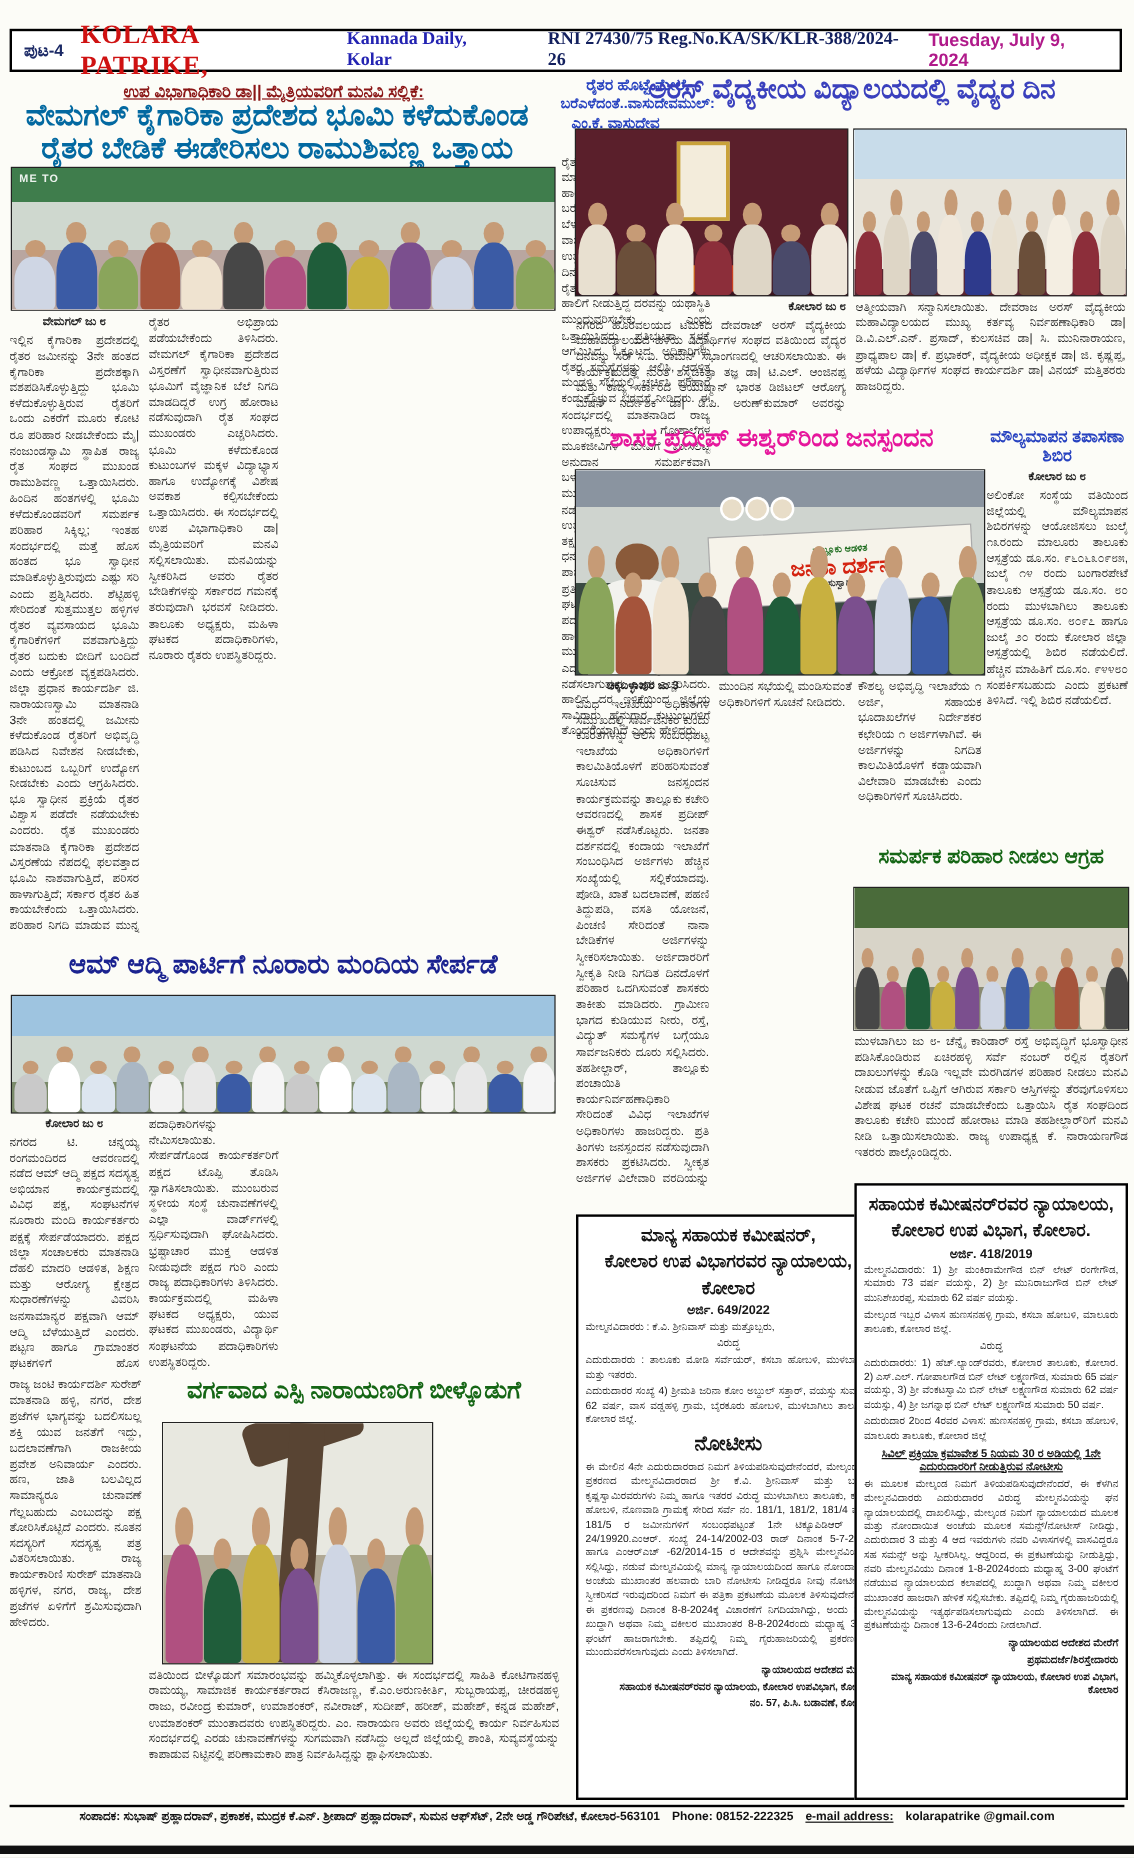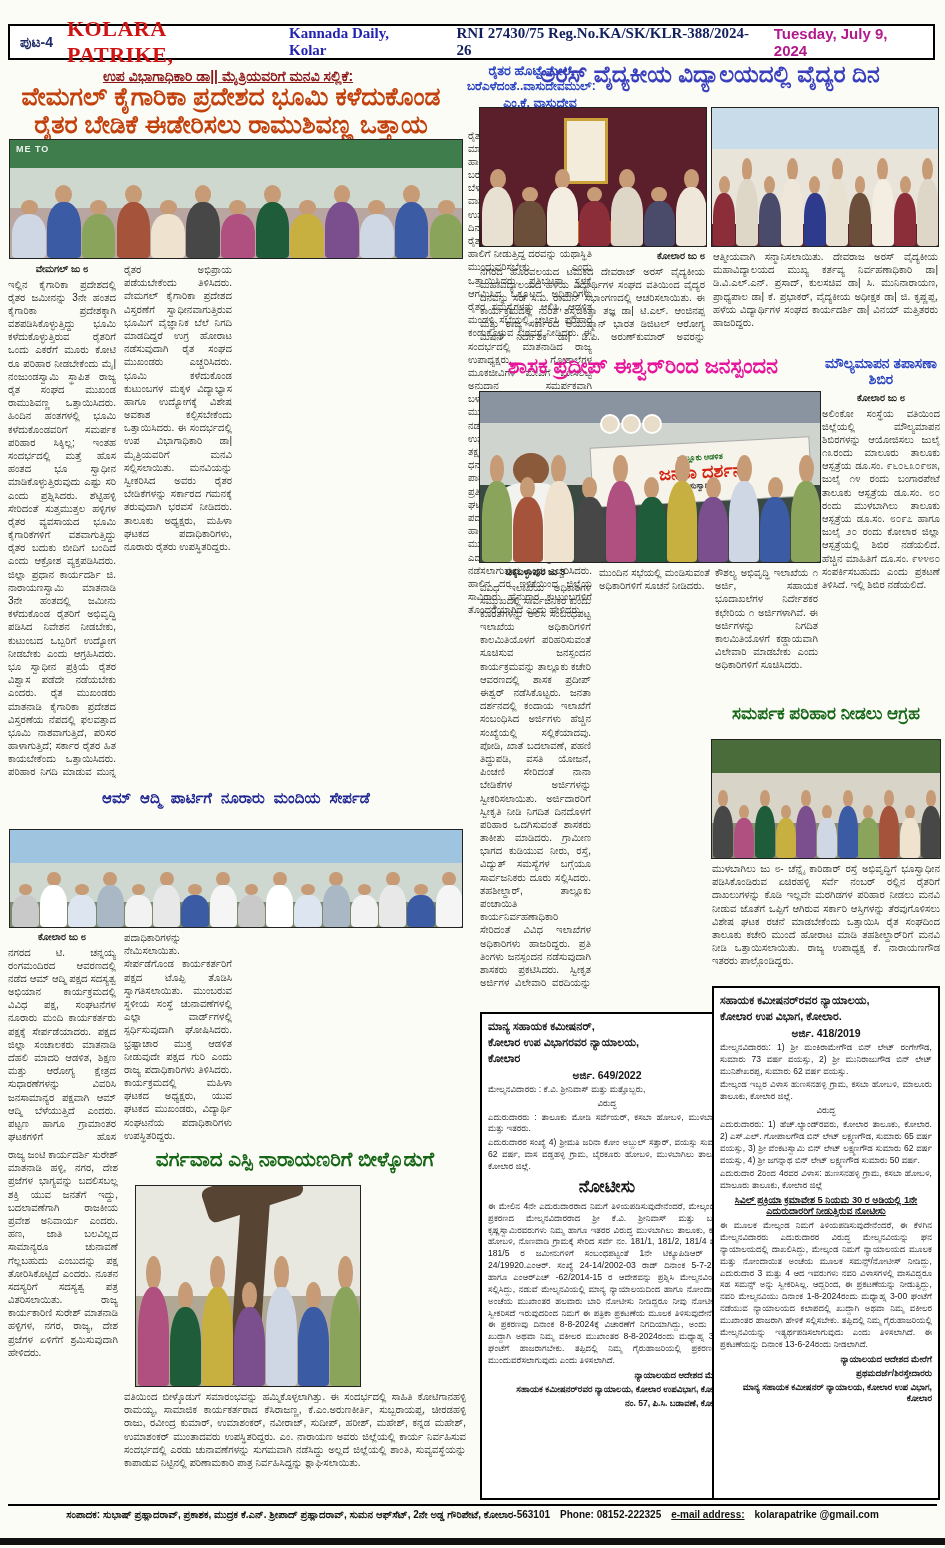--- a/index.html
+++ b/index.html
@@ -10,21 +10,21 @@
   .masthead{position:absolute;left:8px;top:24px;width:927px;height:36px;border:2px solid #000;
             background:#fff;display:flex;align-items:center;padding:0 10px;box-sizing:border-box;gap:14px;}
   .mh-page{font-weight:bold;font-size:14px;color:#1c2a66;}
   .mh-title{font-family:"Liberation Serif",serif;font-weight:bold;font-size:22px;color:#cf1212;letter-spacing:.5px;}
   .mh-sub{font-family:"Liberation Serif",serif;font-weight:bold;font-size:15px;color:#2323b2;}
   .mh-rni{font-family:"Liberation Serif",serif;font-weight:bold;font-size:15px;color:#13205e;margin-left:14px;}
   .mh-date{margin-left:auto;font-weight:bold;font-size:15px;color:#b01a8a;}
   
   .kicker{color:#8a1515;font-weight:bold;font-size:14px;text-decoration:underline;text-align:center;}
   .hl{font-weight:bold;text-align:center;line-height:1.12;}
-  .h-red{color:#c2410c;} .h-blue{color:#3a40bd;} .h-navy{color:#1b2390;}
+  .h-red{color:#0369a1;} .h-blue{color:#3a40bd;} .h-navy{color:#1b2390;}
   .h-pink{color:#e6169c;} .h-green{color:#156615;} .h-midblue{color:#2742c0;}
   
   .bt{font-size:10px;line-height:1.32;text-align:justify;color:#1c1c1c;overflow:hidden;column-fill:auto;}
   .cols-4{column-count:4;column-gap:8px;}
   .cols-2{column-count:2;column-gap:8px;}
   .dateline{text-align:center;font-weight:bold;font-size:9.5px;margin:0 0 2px;}
   .dl-right{text-align:right;}
   
   .photo{position:absolute;overflow:hidden;box-shadow:0 0 0 1px #222;}
   .person{position:absolute;bottom:0;display:block;}
@@ -42,21 +42,21 @@
   .jn-sub{font-size:8px;color:#333;font-weight:bold;}
   .jn-dots{position:absolute;left:36%;top:14%;display:flex;gap:5px;}
   .jn-dots i{width:16px;height:16px;border-radius:50%;background:#e8ddc8;box-shadow:0 0 0 2px #fff;display:block;}
   .fg-person{position:absolute;left:2%;bottom:0;width:26%;height:64%;}
   .fg-person::before{content:"";position:absolute;left:30%;top:0;width:40%;height:30%;border-radius:50%;background:#8a5a3a;}
   .fg-person::after{content:"";position:absolute;left:4%;right:4%;top:27%;bottom:0;background:#f2f2ee;border-radius:40% 40% 0 0;}
   .trunk{position:absolute;left:44%;top:0;width:13%;height:100%;background:#584433;transform:rotate(4deg);display:block;}
   .branch{position:absolute;left:30%;top:-6%;width:44%;height:18%;background:#584433;transform:rotate(-18deg);border-radius:8px;display:block;}
   
   .notice{position:absolute;border:2px solid #000;background:#fff;box-sizing:border-box;padding:5px 6px;overflow:hidden;}
-  .nt-court{font-weight:bold;font-size:11px;text-align:left;line-height:1.45;}
+  .nt-court{font-weight:bold;font-size:15px;text-align:center;line-height:1.45;}
   .nt-case{font-weight:bold;font-size:10.5px;text-align:center;margin:2px 0;}
   .nt-p{font-size:8.6px;line-height:1.38;text-align:justify;margin:2px 0;}
   .nt-center{text-align:center;}
   .nt-sub{font-weight:bold;font-size:17px;text-align:center;margin:4px 0;}
   .nt-sub2{font-weight:bold;font-size:9.3px;text-align:center;text-decoration:underline;margin:3px 0;}
   .nt-sign{font-size:8.6px;font-weight:bold;text-align:right;margin-top:3px;}
   
   .footrule{position:absolute;left:8px;top:1504px;width:929px;border-top:2px solid #000;}
   .footer{position:absolute;left:8px;top:1509px;width:929px;display:flex;justify-content:center;gap:10px;
           font-size:10px;font-weight:bold;color:#111;}
@@ -94,21 +94,21 @@
       <i class="person" style="left: 84.6154%; width: 8.46154%; height: 62%; --c: #3b5ba5;"></i>
       <i class="person" style="left: 92.3077%; width: 8.46154%; height: 49%; --c: #8aa55b;"></i>
     </div>
   <div class="abs bt cols-4" style="left:8px;top:263px;width:456px;height:527px;">
     <div class="dateline">ವೇಮಗಲ್ ಜು ೮</div>
     <span>ಇಲ್ಲಿನ ಕೈಗಾರಿಕಾ ಪ್ರದೇಶದಲ್ಲಿ ರೈತರ ಜಮೀನನ್ನು 3ನೇ ಹಂತದ ಕೈಗಾರಿಕಾ ಪ್ರದೇಶಕ್ಕಾಗಿ ವಶಪಡಿಸಿಕೊಳ್ಳುತ್ತಿದ್ದು ಭೂಮಿ ಕಳೆದುಕೊಳ್ಳುತ್ತಿರುವ ರೈತರಿಗೆ ಒಂದು ಎಕರೆಗೆ ಮೂರು ಕೋಟಿ ರೂ ಪರಿಹಾರ ನೀಡಬೇಕೆಂದು ಮೈ| ನಂಜುಂಡಸ್ವಾಮಿ ಸ್ಥಾಪಿತ ರಾಜ್ಯ ರೈತ ಸಂಘದ ಮುಖಂಡ ರಾಮುಶಿವಣ್ಣ ಒತ್ತಾಯಿಸಿದರು. ಹಿಂದಿನ ಹಂತಗಳಲ್ಲಿ ಭೂಮಿ ಕಳೆದುಕೊಂಡವರಿಗೆ ಸಮರ್ಪಕ ಪರಿಹಾರ ಸಿಕ್ಕಿಲ್ಲ; ಇಂತಹ ಸಂದರ್ಭದಲ್ಲಿ ಮತ್ತೆ ಹೊಸ ಹಂತದ ಭೂ ಸ್ವಾಧೀನ ಮಾಡಿಕೊಳ್ಳುತ್ತಿರುವುದು ಎಷ್ಟು ಸರಿ ಎಂದು ಪ್ರಶ್ನಿಸಿದರು. ಶೆಟ್ಟಿಹಳ್ಳಿ ಸೇರಿದಂತೆ ಸುತ್ತಮುತ್ತಲ ಹಳ್ಳಿಗಳ ರೈತರ ವ್ಯವಸಾಯದ ಭೂಮಿ ಕೈಗಾರಿಕೆಗಳಿಗೆ ವಶವಾಗುತ್ತಿದ್ದು ರೈತರ ಬದುಕು ಬೀದಿಗೆ ಬಂದಿದೆ ಎಂದು ಆಕ್ರೋಶ ವ್ಯಕ್ತಪಡಿಸಿದರು. ಜಿಲ್ಲಾ ಪ್ರಧಾನ ಕಾರ್ಯದರ್ಶಿ ಜಿ. ನಾರಾಯಣಸ್ವಾಮಿ ಮಾತನಾಡಿ 3ನೇ ಹಂತದಲ್ಲಿ ಜಮೀನು ಕಳೆದುಕೊಂಡ ರೈತರಿಗೆ ಅಭಿವೃದ್ಧಿ ಪಡಿಸಿದ ನಿವೇಶನ ನೀಡಬೇಕು, ಕುಟುಂಬದ ಒಬ್ಬರಿಗೆ ಉದ್ಯೋಗ ನೀಡಬೇಕು ಎಂದು ಆಗ್ರಹಿಸಿದರು. ಭೂ ಸ್ವಾಧೀನ ಪ್ರಕ್ರಿಯೆ ರೈತರ ವಿಶ್ವಾಸ ಪಡೆದೇ ನಡೆಯಬೇಕು ಎಂದರು. ರೈತ ಮುಖಂಡರು ಮಾತನಾಡಿ ಕೈಗಾರಿಕಾ ಪ್ರದೇಶದ ವಿಸ್ತರಣೆಯ ನೆಪದಲ್ಲಿ ಫಲವತ್ತಾದ ಭೂಮಿ ನಾಶವಾಗುತ್ತಿದೆ, ಪರಿಸರ ಹಾಳಾಗುತ್ತಿದೆ; ಸರ್ಕಾರ ರೈತರ ಹಿತ ಕಾಯಬೇಕೆಂದು ಒತ್ತಾಯಿಸಿದರು. ಪರಿಹಾರ ನಿಗದಿ ಮಾಡುವ ಮುನ್ನ ರೈತರ ಅಭಿಪ್ರಾಯ ಪಡೆಯಬೇಕೆಂದು ತಿಳಿಸಿದರು. ವೇಮಗಲ್ ಕೈಗಾರಿಕಾ ಪ್ರದೇಶದ ವಿಸ್ತರಣೆಗೆ ಸ್ವಾಧೀನವಾಗುತ್ತಿರುವ ಭೂಮಿಗೆ ವೈಜ್ಞಾನಿಕ ಬೆಲೆ ನಿಗದಿ ಮಾಡದಿದ್ದರೆ ಉಗ್ರ ಹೋರಾಟ ನಡೆಸುವುದಾಗಿ ರೈತ ಸಂಘದ ಮುಖಂಡರು ಎಚ್ಚರಿಸಿದರು. ಭೂಮಿ ಕಳೆದುಕೊಂಡ ಕುಟುಂಬಗಳ ಮಕ್ಕಳ ವಿದ್ಯಾಭ್ಯಾಸ ಹಾಗೂ ಉದ್ಯೋಗಕ್ಕೆ ವಿಶೇಷ ಅವಕಾಶ ಕಲ್ಪಿಸಬೇಕೆಂದು ಒತ್ತಾಯಿಸಿದರು. ಈ ಸಂದರ್ಭದಲ್ಲಿ ಉಪ ವಿಭಾಗಾಧಿಕಾರಿ ಡಾ| ಮೈತ್ರಿಯವರಿಗೆ ಮನವಿ ಸಲ್ಲಿಸಲಾಯಿತು. ಮನವಿಯನ್ನು ಸ್ವೀಕರಿಸಿದ ಅವರು ರೈತರ ಬೇಡಿಕೆಗಳನ್ನು ಸರ್ಕಾರದ ಗಮನಕ್ಕೆ ತರುವುದಾಗಿ ಭರವಸೆ ನೀಡಿದರು. ತಾಲೂಕು ಅಧ್ಯಕ್ಷರು, ಮಹಿಳಾ ಘಟಕದ ಪದಾಧಿಕಾರಿಗಳು, ನೂರಾರು ರೈತರು ಉಪಸ್ಥಿತರಿದ್ದರು.</span>
   </div>
 
   <div class="abs hl h-midblue" style="left:467px;top:64px;width:126px;font-size:13px;">ರೈತರ ಹೊಟ್ಟೆ ಮೇಲೆ</div>
   <div class="abs hl h-midblue" style="left:467px;top:80px;width:126px;font-size:12px;">ಬರೆಎಳೆದಂತೆ..ವಾಸುದೇವಮುಲ್:</div>
-  <div class="abs hl h-midblue" style="left:477px;top:96px;width:126px;font-size:12.5px;">ಎಂ.ಕೆ. ವಾಸುದೇವ</div>
+  <div class="abs hl h-midblue" style="left:450px;top:96px;width:126px;font-size:12.5px;">ಎಂ.ಕೆ. ವಾಸುದೇವ</div>
   <div class="abs bt" style="left:468px;top:114px;width:124px;height:890px;">
     <div class="dateline">ಕೋಲಾರ ಜು ೮</div>
     <span>ರೈತರಿಂದ ಹಾಲಿನ ದರವನ್ನು ಇಳಿಕೆ ಮಾಡುವ ಮೂಲಕ ಕೋಲಾರ ಜಿಲ್ಲಾ ಹಾಲು ಒಕ್ಕೂಟ ರೈತರ ಹೊಟ್ಟೆ ಮೇಲೆ ಬರೆ ಎಳೆದಿದೆ ಎಂದು ರಾಜ್ಯ ಕಬ್ಬು ಬೆಳೆಗಾರರ ಸಂಘದ ಮುಖಂಡ ಎಂ.ಕೆ. ವಾಸುದೇವ ಕಿಡಿಕಾರಿದರು. ಹಾಲು ಉತ್ಪಾದನಾ ವೆಚ್ಚ ಏರುತ್ತಿರುವ ಈ ದಿನಗಳಲ್ಲಿ ಖರೀದಿ ದರ ಇಳಿಸಿರುವುದು ರೈತ ವಿರೋಧಿ ಕ್ರಮ; ಪ್ರತಿ ಲೀಟರ್ ಹಾಲಿಗೆ ನೀಡುತ್ತಿದ್ದ ದರವನ್ನು ಯಥಾಸ್ಥಿತಿ ಮುಂದುವರಿಸಬೇಕು ಎಂದು ಒತ್ತಾಯಿಸಿದರು. ಪ್ರತಿಭಟನಾ ಸ್ಥಳಕ್ಕೆ ಆಗಮಿಸಿದ ಒಕ್ಕೂಟದ ಅಧಿಕಾರಿಗಳು ರೈತರ ಸಮಸ್ಯೆಗಳನ್ನು ಆಲಿಸಿ, ಆಡಳಿತ ಮಂಡಳಿ ಸಭೆಯಲ್ಲಿ ಚರ್ಚಿಸಿ ಪರಿಹಾರ ಕಂಡುಕೊಳ್ಳುವ ಭರವಸೆ ನೀಡಿದರು. ಈ ಸಂದರ್ಭದಲ್ಲಿ ಮಾತನಾಡಿದ ರಾಜ್ಯ ಉಪಾಧ್ಯಕ್ಷರು, ಗೋಶಾಲೆಗಳ ಮೂಕಜೀವಿಗಳ ಮೇವಿಗೆ ಮೀಸಲಿಟ್ಟ ಅನುದಾನ ಸಮರ್ಪಕವಾಗಿ ಬಳಕೆಯಾಗುತ್ತಿಲ್ಲ ಎಂದು ದೂರಿದರು. ಮುಂಬರುವ ವಾರ ಸಾಂಕೇತಿಕ ಧರಣಿ ನಡೆಸುವುದಾಗಿ ತಿಳಿಸಿದರು. ಹಾಲು ಉತ್ಪಾದಕ ರೈತರ ಸಂಕಷ್ಟಕ್ಕೆ ಸರ್ಕಾರ ತಕ್ಷಣ ಸ್ಪಂದಿಸಬೇಕು, ಪ್ರೋತ್ಸಾಹ ಧನವನ್ನು ಬಾಕಿ ಇಲ್ಲದಂತೆ ಪಾವತಿಸಬೇಕು ಎಂದು ಆಗ್ರಹಿಸಿದರು. ಪ್ರತಿಭಟನೆಯಲ್ಲಿ ಸಂಘದ ಜಿಲ್ಲಾ ಘಟಕದ ಅಧ್ಯಕ್ಷರು, ತಾಲೂಕು ಪದಾಧಿಕಾರಿಗಳು ಹಾಗೂ ನೂರಾರು ಹಾಲು ಉತ್ಪಾದಕರು ಭಾಗವಹಿಸಿದ್ದರು. ಮುಂದಿನ ದಿನಗಳಲ್ಲಿ ಒಕ್ಕೂಟದ ಕಚೇರಿ ಎದುರು ಅಹೋರಾತ್ರಿ ಧರಣಿ ನಡೆಸಲಾಗುವುದು ಎಂದು ಎಚ್ಚರಿಸಿದರು. ಹಾಲಿನ ದರ ಇಳಿಕೆಯಿಂದ ಜಿಲ್ಲೆಯ ಸಾವಿರಾರು ಹೈನುಗಾರ ಕುಟುಂಬಗಳಿಗೆ ತೊಂದರೆಯಾಗಿದೆ ಎಂದು ಹೇಳಿದರು.</span>
   </div>
 
   <div class="abs hl h-blue" style="left:480px;top:62px;width:460px;font-size:23px;">ಅರಸ್ ವೈದ್ಯಕೀಯ ವಿದ್ಯಾಲಯದಲ್ಲಿ ವೈದ್ಯರ ದಿನ</div>
   <div class="photo crowd" style="left:480px;top:108px;width:226px;height:138px;background:linear-gradient(180deg,#5a1f2b 0 72%,#3a1520);">
     <i class="portrait"></i>
     <i class="garland"></i>
   <i class="person" style="left: 0%; width: 15.7143%; height: 56%; --c: #e8e0d0;"></i>
@@ -184,21 +184,21 @@
       <i class="person" style="left: 36.3636%; width: 10%; height: 58%; --c: #7b4f8e;"></i>
       <i class="person" style="left: 45.4545%; width: 10%; height: 45%; --c: #cfd6e4;"></i>
       <i class="person" style="left: 54.5455%; width: 10%; height: 58%; --c: #3b5ba5;"></i>
       <i class="person" style="left: 63.6364%; width: 10%; height: 45%; --c: #8aa55b;"></i>
       <i class="person" style="left: 72.7273%; width: 10%; height: 58%; --c: #a5543b;"></i>
       <i class="person" style="left: 81.8182%; width: 10%; height: 45%; --c: #efe3d0;"></i>
       <i class="person" style="left: 90.9091%; width: 10%; height: 58%; --c: #474747;"></i>
     </div>
   <div class="abs bt" style="left:712px;top:862px;width:228px;height:120px;">ಮುಳಬಾಗಿಲು ಜು ೮- ಚೆನ್ನೈ ಕಾರಿಡಾರ್ ರಸ್ತೆ ಅಭಿವೃದ್ಧಿಗೆ ಭೂಸ್ವಾಧೀನ ಪಡಿಸಿಕೊಂಡಿರುವ ಏಚಿರಹಳ್ಳಿ ಸರ್ವೆ ನಂಬರ್ ರಲ್ಲಿನ ರೈತರಿಗೆ ದಾಖಲುಗಳನ್ನು ಕೊಡಿ ಇಲ್ಲವೇ ಮರಗಿಡಗಳ ಪರಿಹಾರ ನೀಡಲು ಮನವಿ ನೀಡುವ ಜೊತೆಗೆ ಒಪ್ಪಿಗೆ ಆಗಿರುವ ಸರ್ಕಾರಿ ಆಸ್ತಿಗಳನ್ನು ತೆರವುಗೊಳಿಸಲು ವಿಶೇಷ ಘಟಕ ರಚನೆ ಮಾಡಬೇಕೆಂದು ಒತ್ತಾಯಿಸಿ ರೈತ ಸಂಘದಿಂದ ತಾಲೂಕು ಕಚೇರಿ ಮುಂದೆ ಹೋರಾಟ ಮಾಡಿ ತಹಶೀಲ್ದಾರ್‌ರಿಗೆ ಮನವಿ ನೀಡಿ ಒತ್ತಾಯಿಸಲಾಯಿತು. ರಾಜ್ಯ ಉಪಾಧ್ಯಕ್ಷ ಕೆ. ನಾರಾಯಣಗೌಡ ಇತರರು ಪಾಲ್ಗೊಂಡಿದ್ದರು.</div>
 
-  <div class="abs hl h-navy" style="left:8px;top:792px;width:456px;font-size:15px;font-family:Liberation Mono, monospace;">ಆಮ್ ಆದ್ಮಿ ಪಾರ್ಟಿಗೆ ನೂರಾರು ಮಂದಿಯ ಸೇರ್ಪಡೆ</div>
+  <div class="abs hl h-navy" style="left:8px;top:792px;width:456px;font-size:22px;">ಆಮ್ ಆದ್ಮಿ ಪಾರ್ಟಿಗೆ ನೂರಾರು ಮಂದಿಯ ಸೇರ್ಪಡೆ</div>
   <div class="photo crowd" style="left:10px;top:830px;width:452px;height:97px;background:linear-gradient(180deg,#9ec4e0 0 34%,#cfd8d0 34% 74%,#7a8a6a 74%);">
       <i class="person" style="left: 0%; width: 6.875%; height: 44%; --c: #c9c9c9;"></i>
       <i class="person" style="left: 6.25%; width: 6.875%; height: 57%; --c: #ffffff;"></i>
       <i class="person" style="left: 12.5%; width: 6.875%; height: 44%; --c: #dde6f0;"></i>
       <i class="person" style="left: 18.75%; width: 6.875%; height: 57%; --c: #aab7c4;"></i>
       <i class="person" style="left: 25%; width: 6.875%; height: 44%; --c: #f2f2f2;"></i>
       <i class="person" style="left: 31.25%; width: 6.875%; height: 57%; --c: #e8e8e8;"></i>
       <i class="person" style="left: 37.5%; width: 6.875%; height: 44%; --c: #3b5ba5;"></i>
       <i class="person" style="left: 43.75%; width: 6.875%; height: 57%; --c: #f5f5f5;"></i>
       <i class="person" style="left: 50%; width: 6.875%; height: 44%; --c: #c9c9c9;"></i>

